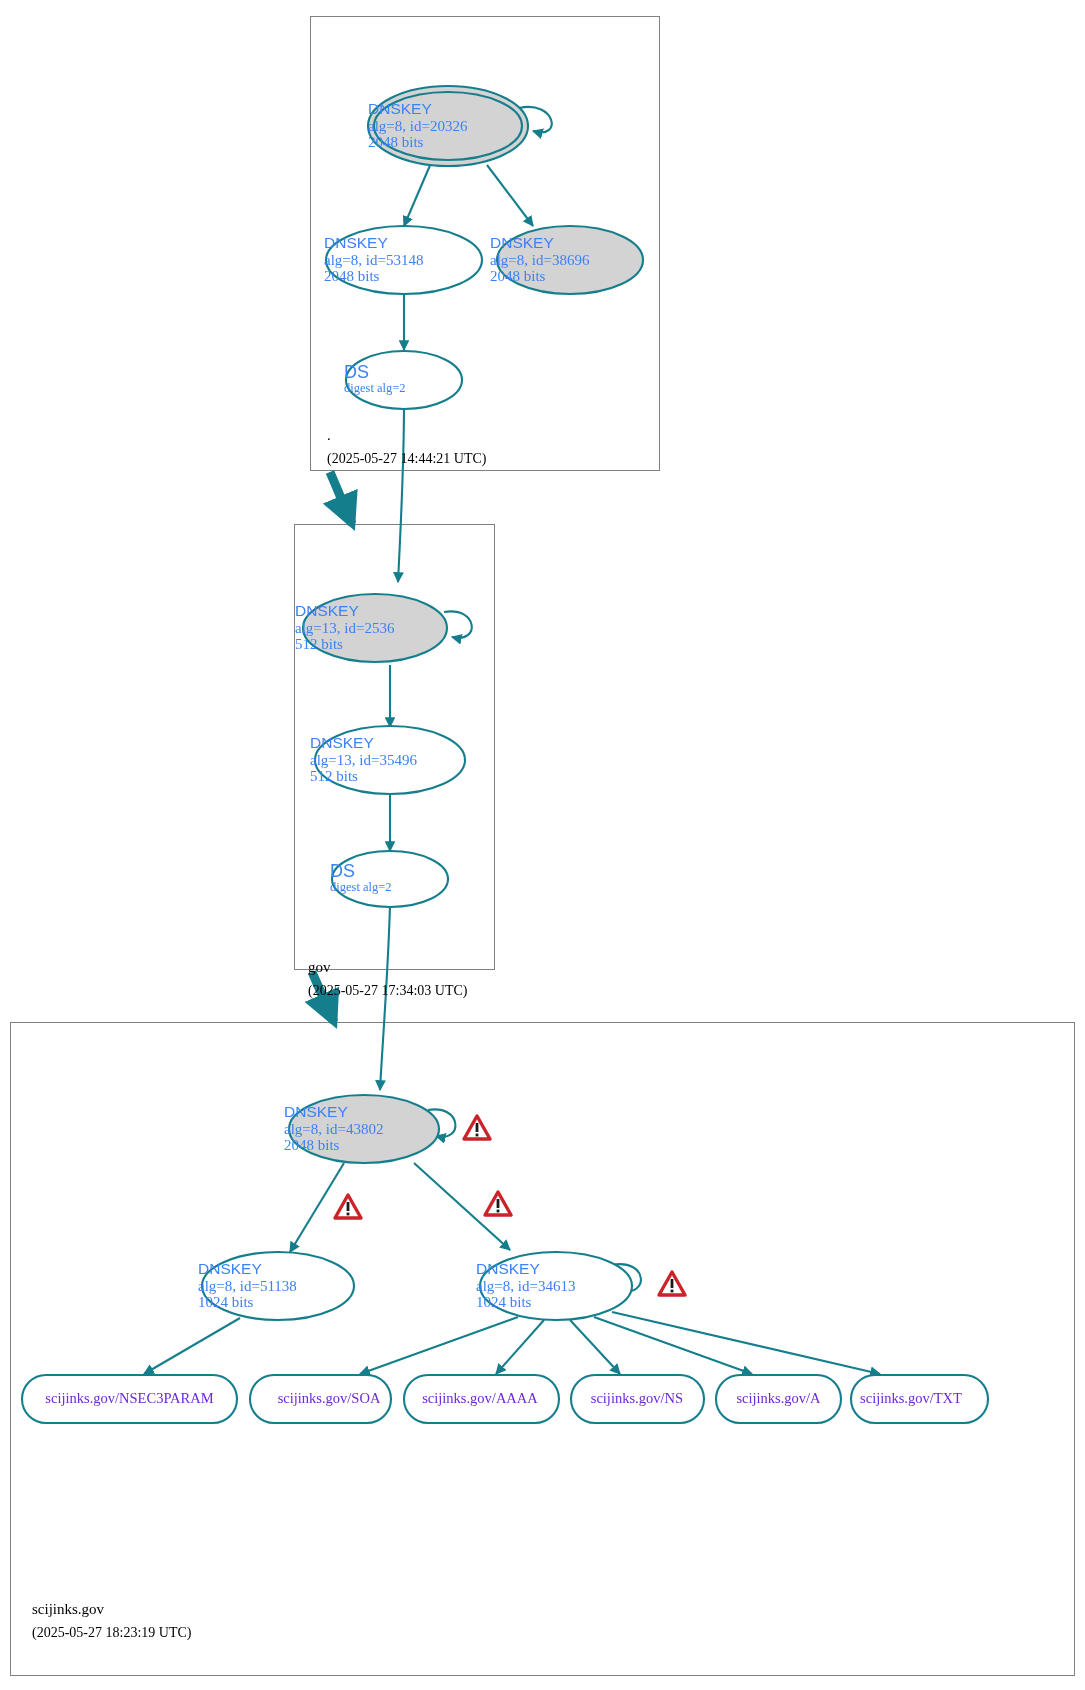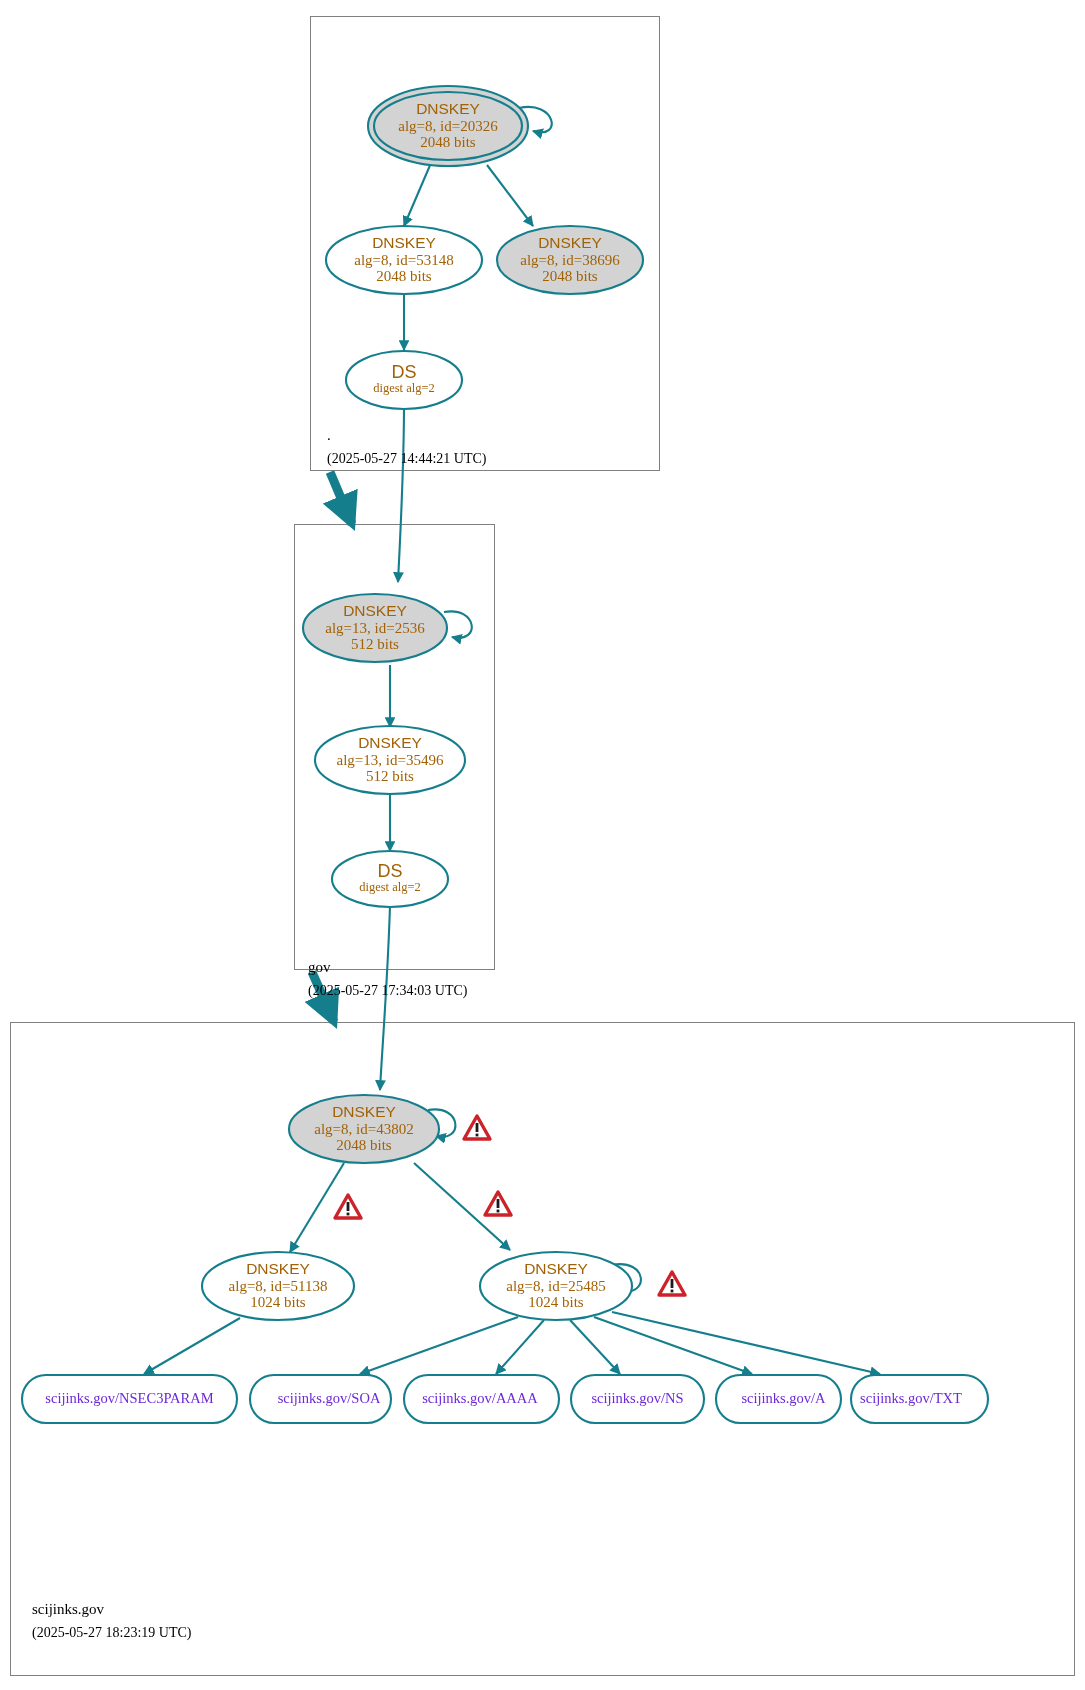--- a/index.html
+++ b/index.html
@@ -23,23 +23,23 @@
   }
   .zone-box {
     position: absolute;
     border: 1px solid #808080;
     background: transparent;
     box-sizing: border-box;
   }
   
   .node-label {
     position: absolute;
-    text-align: center;
+    text-align: left;
     pointer-events: none;
-    color: #a16207;
+    color: #3b82f6;
     line-height: 1.08;
   }
   .node-label .t1 {
     display: block;
     font-family: "Liberation Sans", sans-serif;
     font-size: 15.5px;
   }
   .node-label .t2, .node-label .t3 {
     display: block;
     font-family: "Liberation Serif", serif;
@@ -238,27 +238,27 @@
 </div>
 
 <div class="node-label" style="left:198px; top:1261px; width:160px;">
   <span class="t1">DNSKEY</span>
   <span class="t2">alg=8, id=51138</span>
   <span class="t3">1024 bits</span>
 </div>
 
 <div class="node-label" style="left:476px; top:1261px; width:160px;">
   <span class="t1">DNSKEY</span>
-  <span class="t2">alg=8, id=25485</span>
+  <span class="t2">alg=8, id=34613</span>
   <span class="t3">1024 bits</span>
 </div>
 
 <div class="rrset-label" style="left:22px; top:1390px; width:215px;">scijinks.gov/NSEC3PARAM</div>
 <div class="rrset-label" style="left:250px; top:1390px; width:158px;">scijinks.gov/SOA</div>
 <div class="rrset-label" style="left:404px; top:1390px; width:152px;">scijinks.gov/AAAA</div>
-<div class="rrset-label" style="left:571px; top:1390px; width:133px;">scijinks.gov/NS</div>
-<div class="rrset-label" style="left:716px; top:1390px; width:135px;">scijinks.gov/A</div>
+<div class="rrset-label" style="left:550px; top:1390px; width:133px;text-align:right;">scijinks.gov/NS</div>
+<div class="rrset-label" style="left:716px; top:1390px; width:125px;">scijinks.gov/A</div>
 <div class="rrset-label" style="left:851px; top:1390px; width:120px;">scijinks.gov/TXT</div>
 
 <div class="zone-caption" style="left:32px; top:1601px;">
   <span class="zname">scijinks.gov</span>
   <span class="zdate">(2025-05-27 18:23:19 UTC)</span>
 </div>
 
 </body></html>

